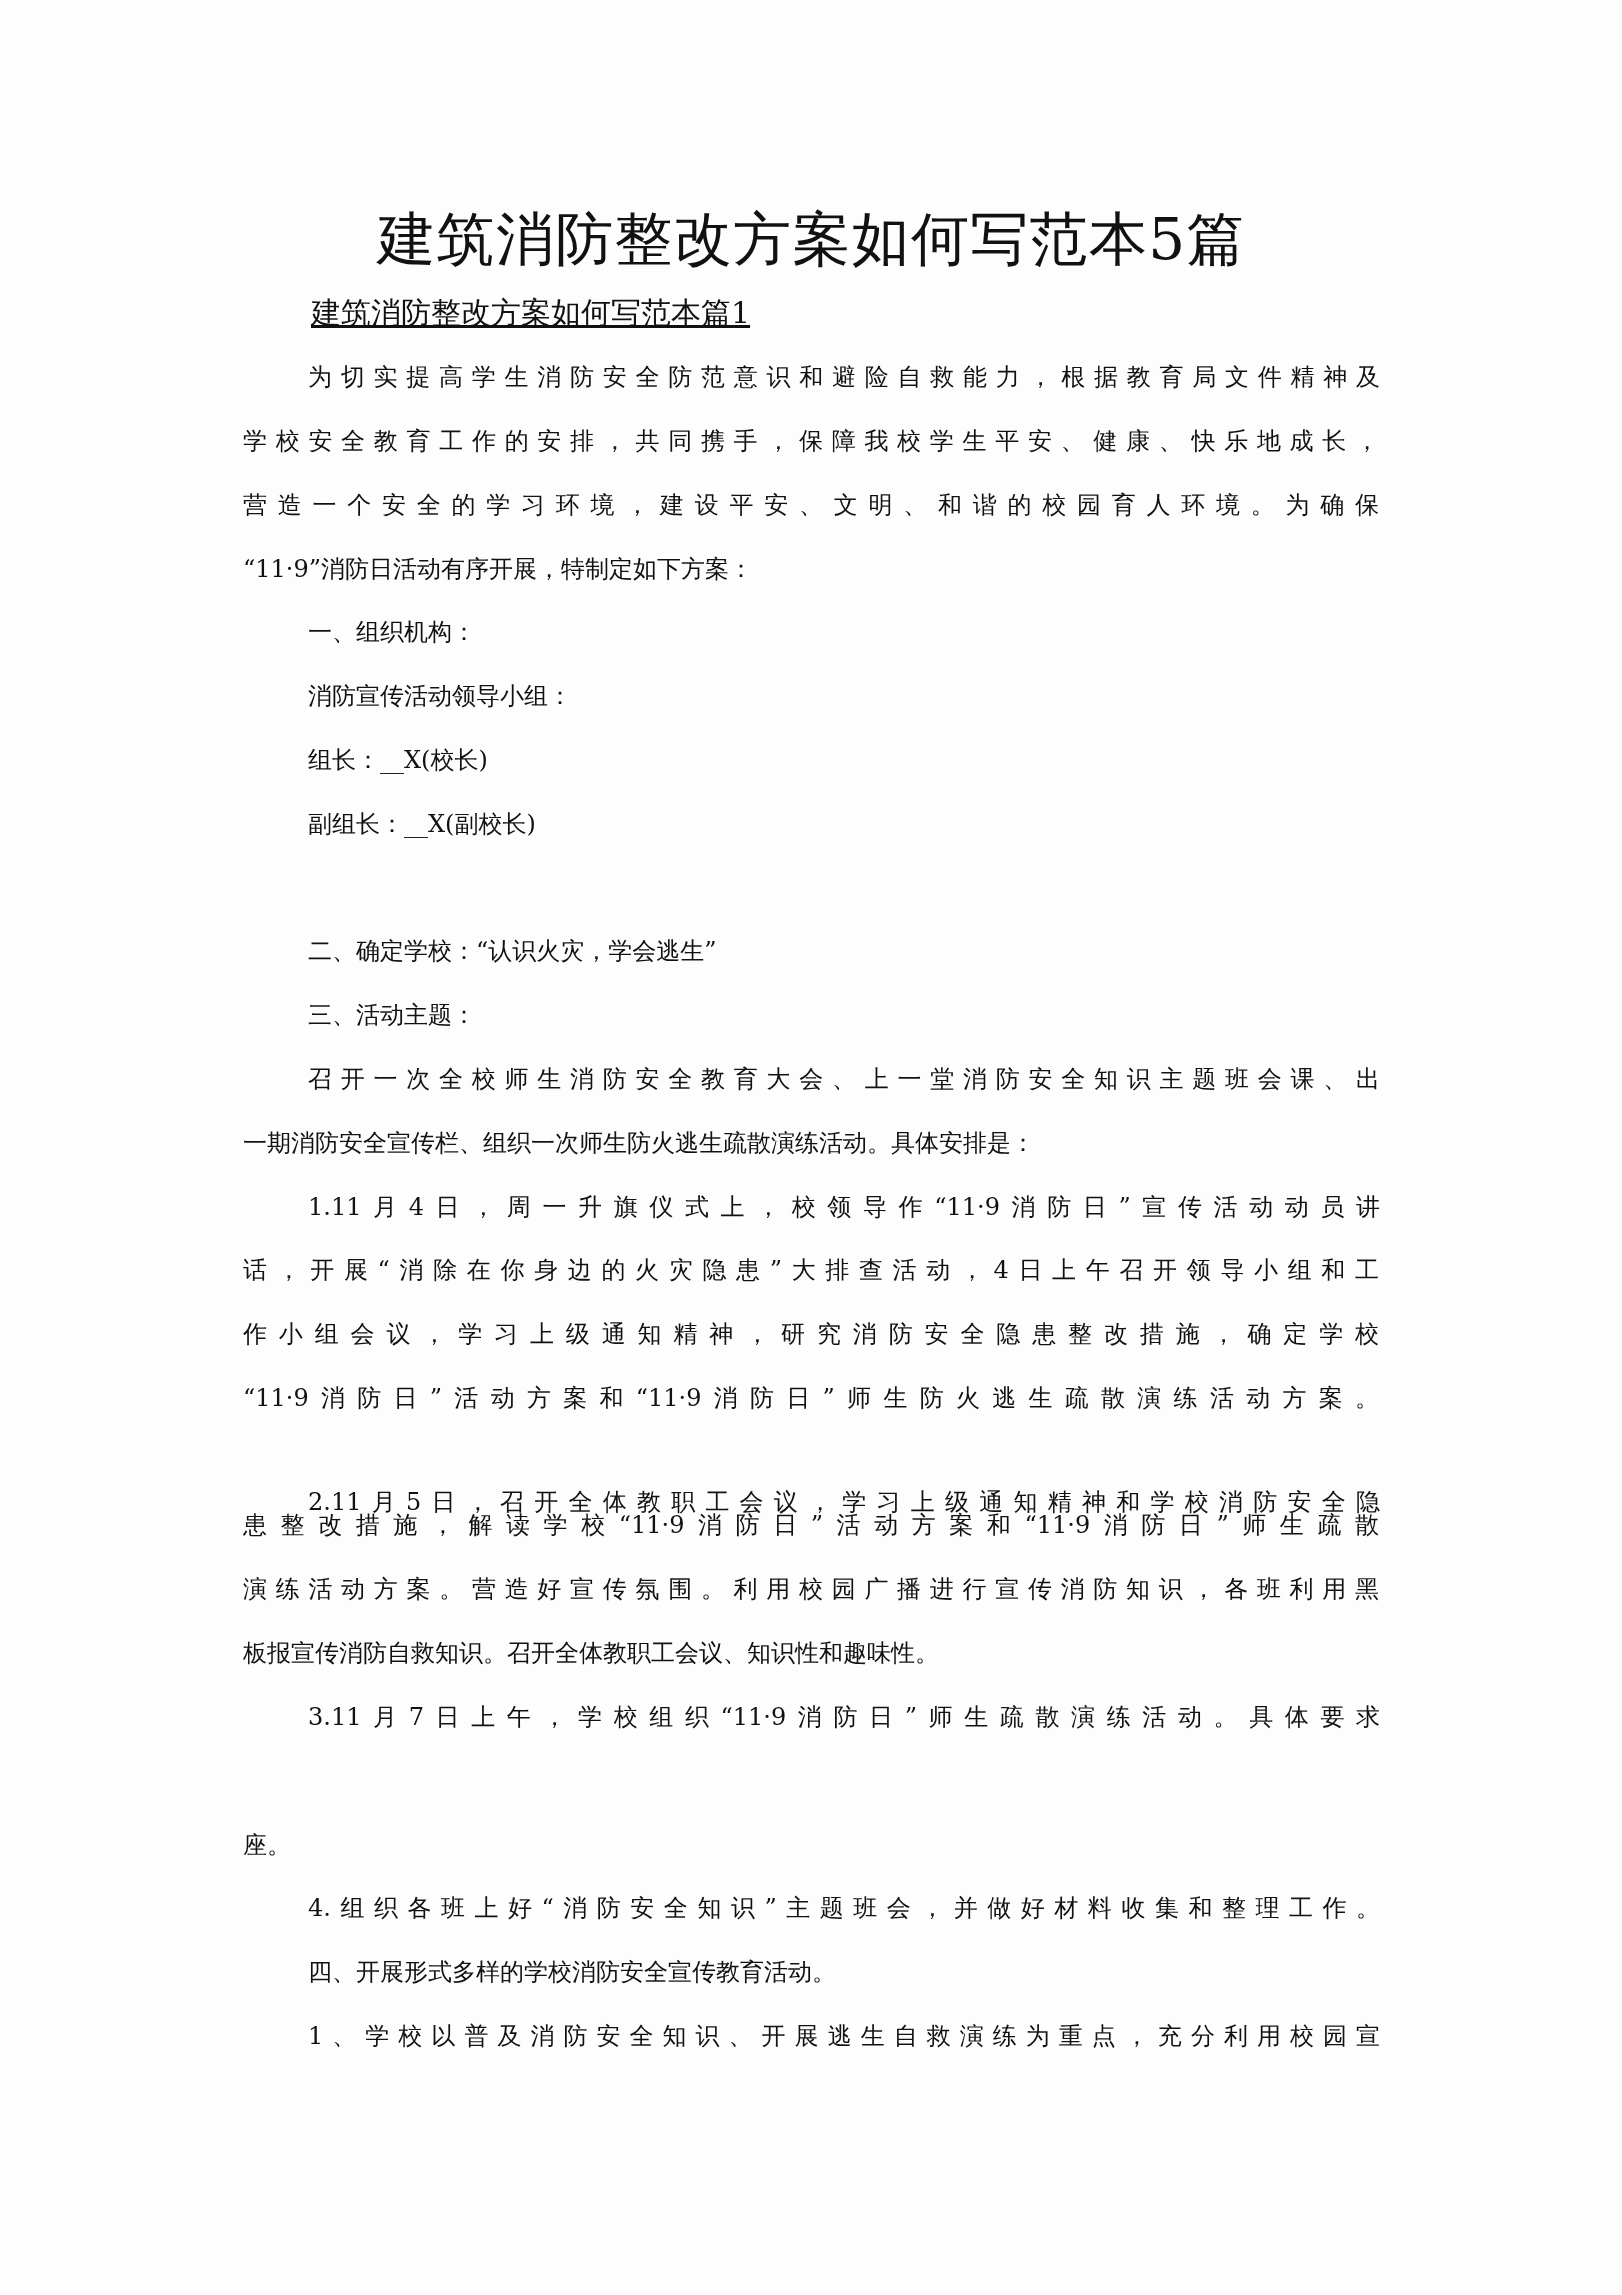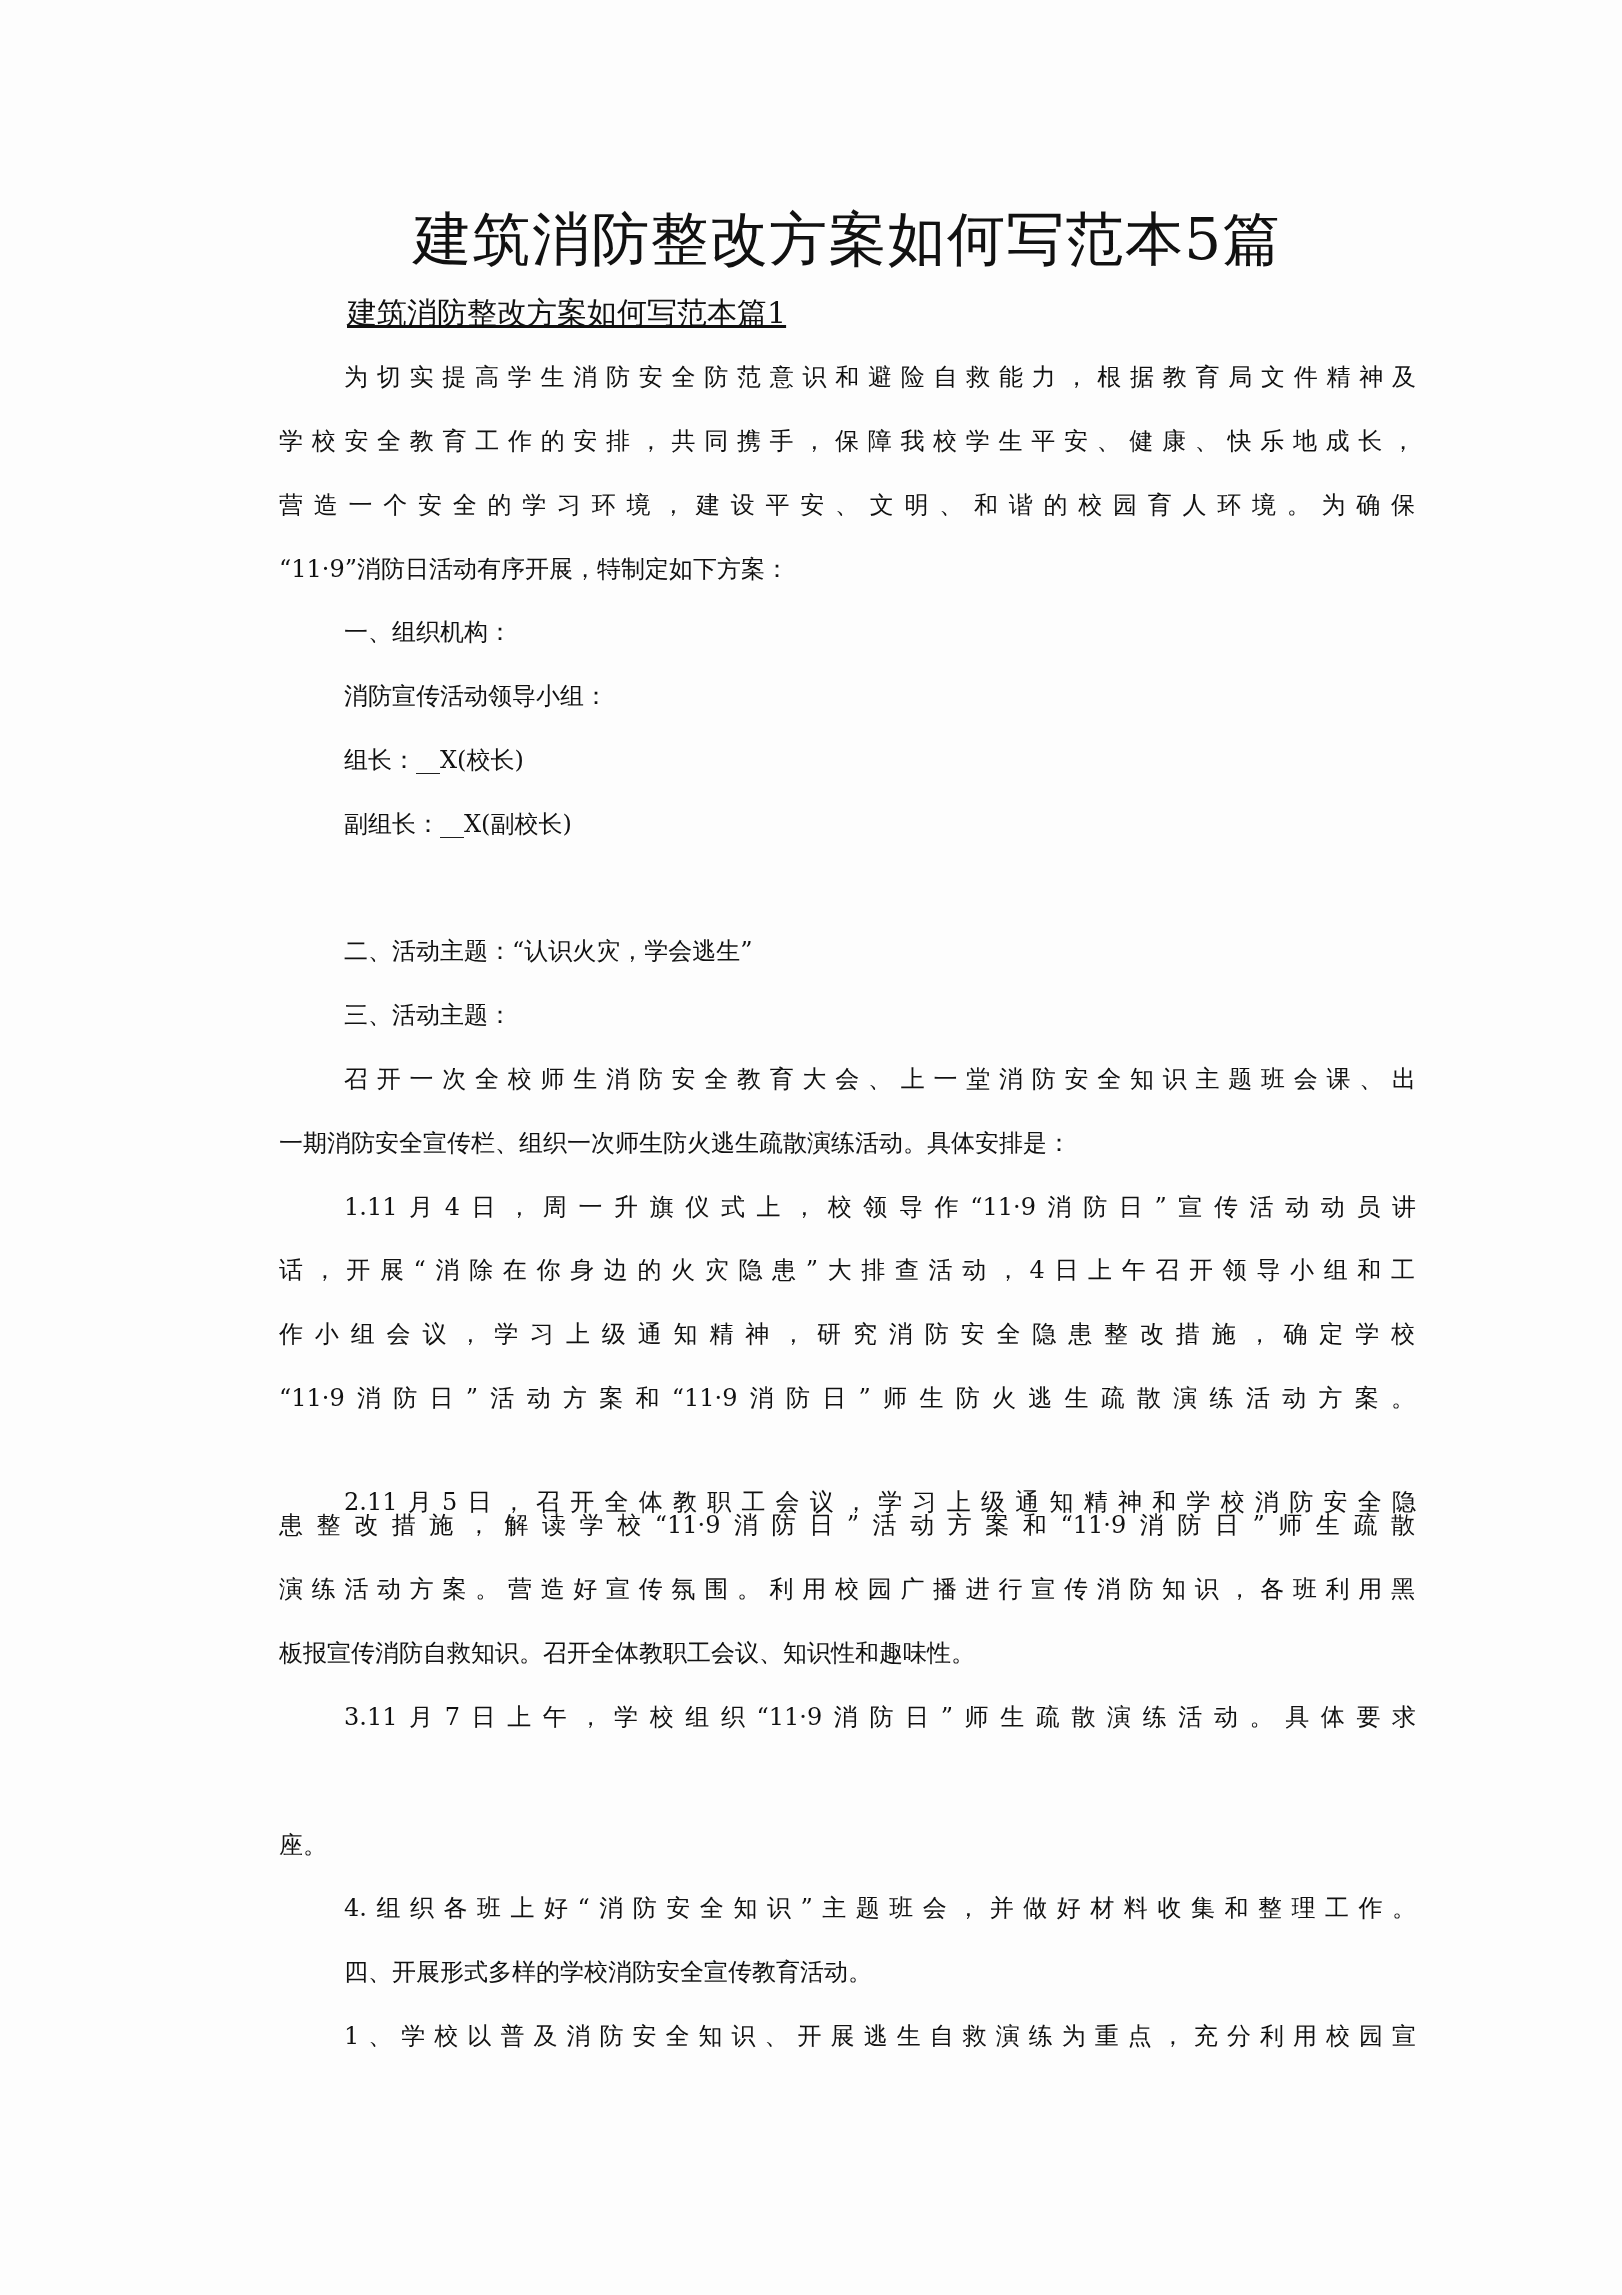--- a/index.html
+++ b/index.html
@@ -4,21 +4,21 @@
 <style>
   html, body { margin: 0; padding: 0; }
   body {
     width: 1623px; height: 2295px;
     background: #fdfdfd;
     position: relative;
     overflow: hidden;
     font-family: "DejaVu Serif", "Liberation Serif", serif;
     color: #111;
   }
-  .page { position: absolute; left: 0; top: 0; width: 1320px; height: 2295px; margin-left: 36px; }
+  .page { position: absolute; left: 0; top: 0; width: 1320px; height: 2295px; }
   .title {
     position: absolute; left: 0; width: 1623px; top: 200px;
     text-align: center; font-size: 58px; line-height: 79px;
     font-weight: normal; margin: 0; letter-spacing: 1.3px;
   }
   .subheading {
     position: absolute; left: 311px; top: 293px;
     font-size: 30px; line-height: 39px; margin: 0; text-decoration: underline;
   }
   .line {
@@ -37,21 +37,21 @@
   <div class="subheading">建筑消防整改方案如何写范本篇1</div>
 
   <div class="line indent full" style="top:358px">为切实提高学生消防安全防范意识和避险自救能力，根据教育局文件精神及</div>
   <div class="line full" style="top:422px">学校安全教育工作的安排，共同携手，保障我校学生平安、健康、快乐地成长，</div>
   <div class="line full" style="top:486px">营造一个安全的学习环境，建设平安、文明、和谐的校园育人环境。为确保</div>
   <div class="line" style="top:550px">“11·9”消防日活动有序开展，特制定如下方案：</div>
   <div class="line indent" style="top:613px">一、组织机构：</div>
   <div class="line indent" style="top:677px">消防宣传活动领导小组：</div>
   <div class="line indent" style="top:741px">组长：__X(校长)</div>
   <div class="line indent" style="top:805px">副组长：__X(副校长)</div>
-  <div class="line indent" style="top:932px">二、活动主题：“认识火灾，学会逃生”</div>
+  <div class="line indent" style="top:932px">二、确定学校：“认识火灾，学会逃生”</div>
   <div class="line indent" style="top:996px">三、活动主题：</div>
   <div class="line indent full" style="top:1060px">召开一次全校师生消防安全教育大会、上一堂消防安全知识主题班会课、出</div>
   <div class="line" style="top:1124px">一期消防安全宣传栏、组织一次师生防火逃生疏散演练活动。具体安排是：</div>
   <div class="line indent full" style="top:1188px">1.11月4日，周一升旗仪式上，校领导作“11·9消防日”宣传活动动员讲</div>
   <div class="line full" style="top:1251px">话，开展“消除在你身边的火灾隐患”大排查活动，4日上午召开领导小组和工</div>
   <div class="line full" style="top:1315px">作小组会议，学习上级通知精神，研究消防安全隐患整改措施，确定学校</div>
   <div class="line full" style="top:1379px">“11·9消防日”活动方案和“11·9消防日”师生防火逃生疏散演练活动方案。</div>
   <div class="line indent full" style="top:1483px">2.11月5日，召开全体教职工会议，学习上级通知精神和学校消防安全隐</div>
   <div class="line full" style="top:1506px">患整改措施，解读学校“11·9消防日”活动方案和“11·9消防日”师生疏散</div>
   <div class="line full" style="top:1570px">演练活动方案。营造好宣传氛围。利用校园广播进行宣传消防知识，各班利用黑</div>

